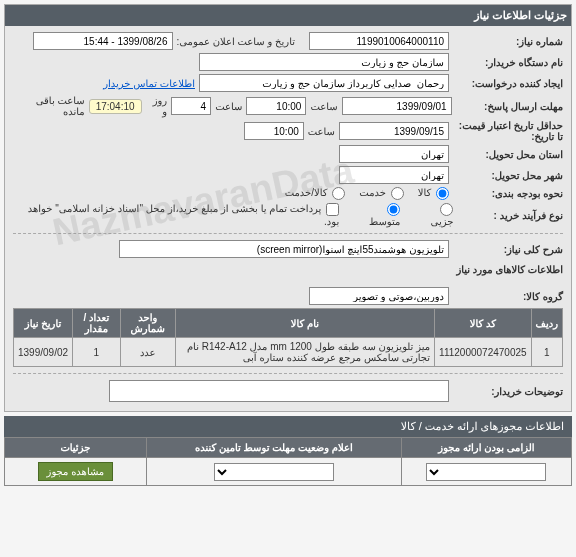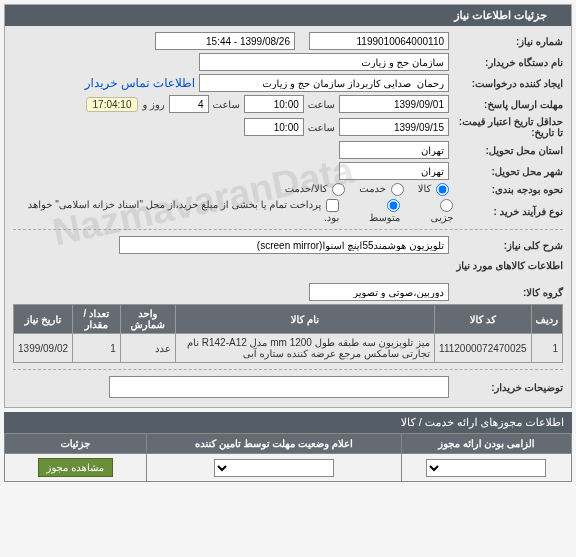--- a/index.html
+++ b/index.html
@@ -12,21 +12,21 @@
   direction: rtl;
 }
 .panel {
   border: 1px solid #aaa;
   background: #e8e8e8;
   margin: 4px;
 }
 .panel-header {
   background: #555e66;
   color: #fff;
-  padding: 4px 24px;
+  padding: 4px 4px;
   font-size: 11px;
   font-weight: bold;
 }
 .panel-body { padding: 6px 8px; }
 .row {
   display: flex;
   align-items: center;
   margin-bottom: 3px;
   gap: 4px;
 }
@@ -51,22 +51,23 @@
 .w300 { width: 330px; }
 .pill {
   background: #fffbcc;
   border: 1px solid #bba;
   padding: 1px 6px;
   border-radius: 3px;
   font-size: 10px;
 }
 .link-blue {
   color: #0055cc;
+  text-decoration: underline;
   cursor: pointer;
-  font-size: 12px;
+  font-size: 10px;
 }
 .radio-group label, .check-group label { margin-left: 10px; font-size: 10px; }
 input[type=radio], input[type=checkbox] { vertical-align: middle; margin-left: 2px; }
 
 hr.dashed { border: none; border-top: 1px dashed #aaa; margin: 6px 0; }
 
 table.data {
   width: 100%;
   border-collapse: collapse;
   font-size: 10px;
@@ -74,21 +75,21 @@
 table.data th, table.data td {
   border: 1px solid #999;
   padding: 3px 4px;
   text-align: center;
 }
 table.data th {
   background: #656b72;
   color: #fff;
   font-weight: bold;
 }
-table.data tr.odd td { background: #e8e8e8; text-align: right; }
+table.data tr.odd td { background: #e8e8e8; }
 
 .watermark {
   position: absolute;
   top: 180px; left: 50px;
   font-size: 38px;
   color: rgba(120,120,120,0.18);
   transform: rotate(-12deg);
   pointer-events: none;
   z-index: 50;
   font-weight: bold;
@@ -131,20 +132,21 @@
 <div class="watermark">NazmavaranData</div>
 
 <div class="panel">
   <div class="panel-header">جزئیات اطلاعات نیاز</div>
   <div class="panel-body">
 
     <div class="row">
       <span class="label">شماره نیاز:</span>
       <input class="text w140" value="1199010064000110" style="">
       <span class="gap"></span>
+      <span class="sub-label">تاریخ و ساعت اعلان عمومی:</span>
       <input class="text w140" value="1399/08/26 - 15:44" style="">
     </div>
 
     <div class="row">
       <span class="label">نام دستگاه خریدار:</span>
       <input class="text w250" value="سازمان حج و زیارت" style="">
     </div>
 
     <div class="row">
       <span class="label">ایجاد کننده درخواست:</span>
@@ -154,20 +156,21 @@
 
     <div class="row">
       <span class="label">مهلت ارسال پاسخ:</span>
       <input class="text w110" value="1399/09/01" style="">
       <span class="sub-label">ساعت</span>
       <input class="text w60" value="10:00" style="">
       <span class="sub-label">ساعت</span>
       <input class="text w40" value="4" style="">
       <span class="sub-label">روز و</span>
       <span class="pill">17:04:10</span>
+      <span class="sub-label">ساعت باقی مانده</span>
     </div>
 
     <div class="row">
       <span class="label">حداقل تاریخ اعتبار قیمت: تا تاریخ:</span>
       <input class="text w110" value="1399/09/15" style="">
       <span class="sub-label">ساعت</span>
       <input class="text w60" value="10:00" style="">
     </div>
 
     <div class="row">

